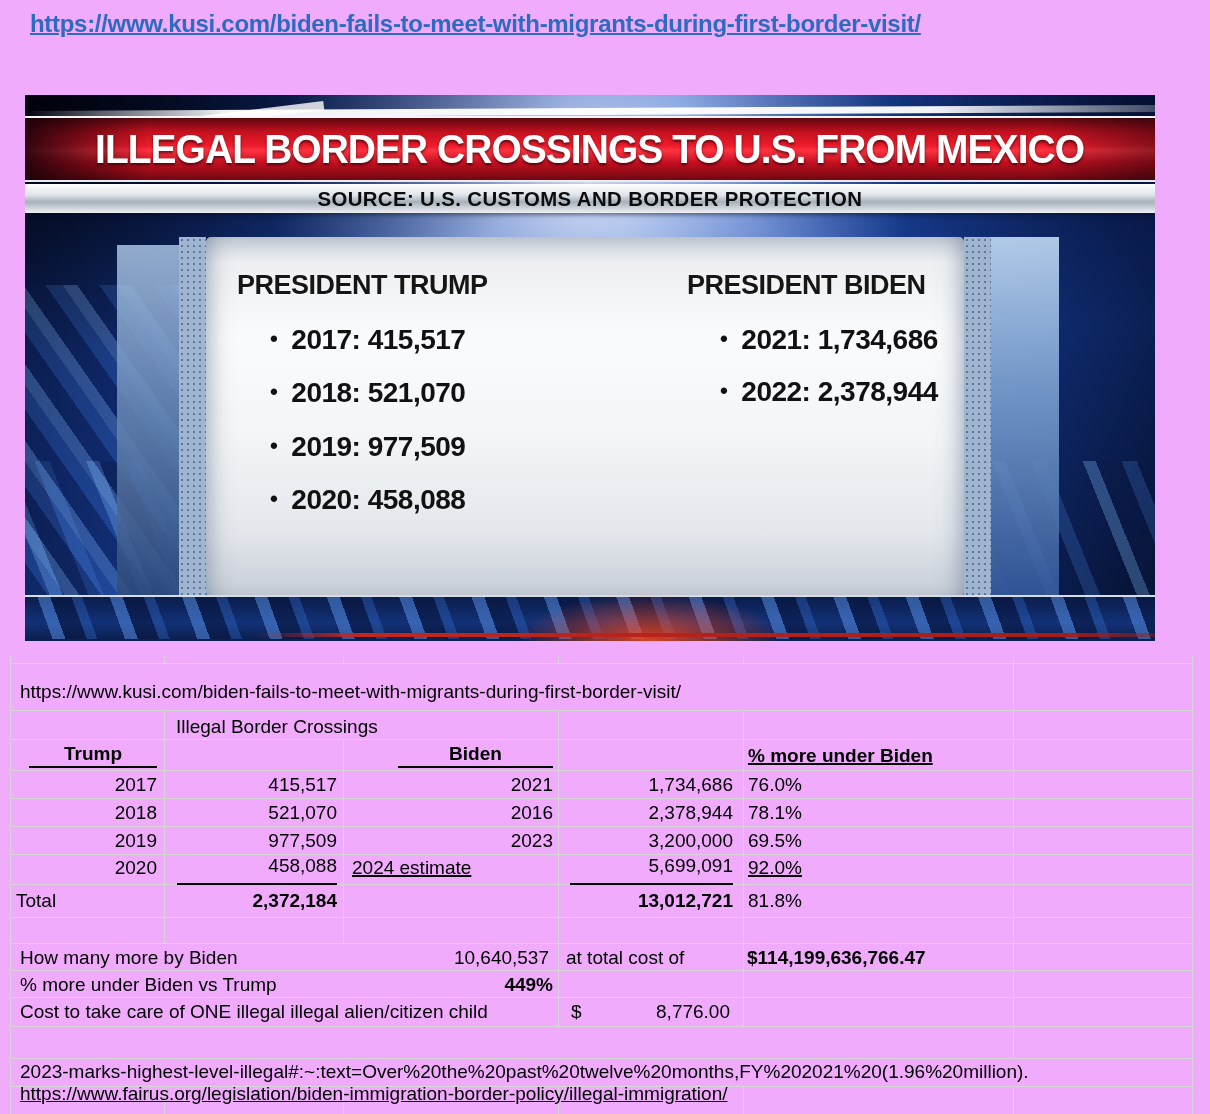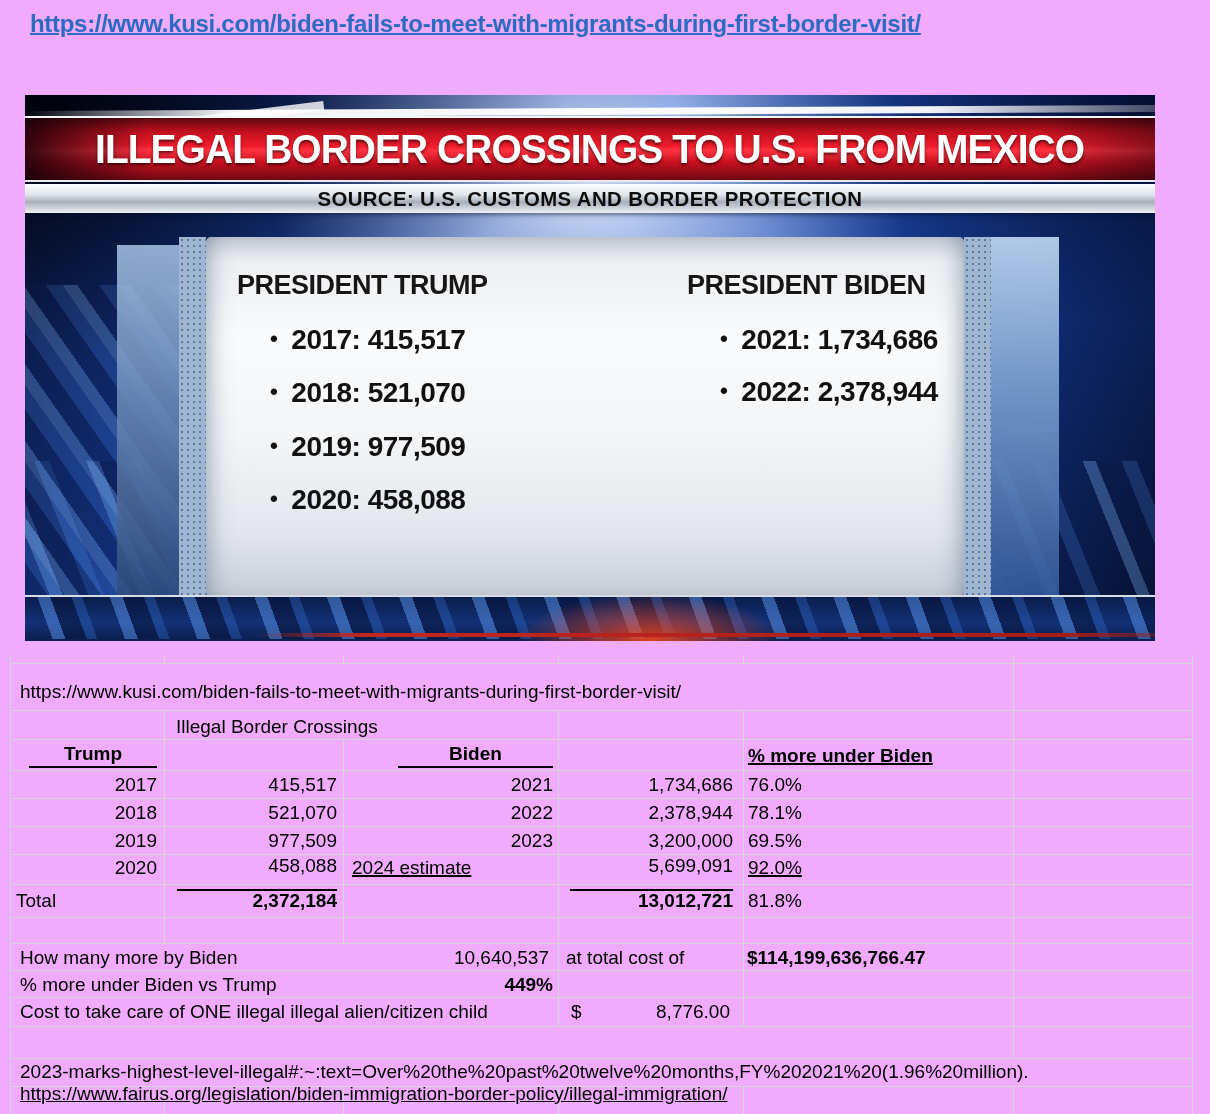--- a/index.html
+++ b/index.html
@@ -63,21 +63,21 @@
            background:radial-gradient(ellipse at 50% 100%,rgba(255,70,25,.85),rgba(255,70,25,0) 65%);}
   .g-redline{position:absolute;left:230px;top:538px;width:900px;height:4px;
            background:linear-gradient(90deg,rgba(190,25,20,0),#c3261f 12%,#a51d18 90%,rgba(165,29,24,.4));}
 
   
   .hline{position:absolute;left:10px;width:1182px;height:1px;background:#d6d6d6;}
   .vline{position:absolute;width:1px;background:#d6d6d6;}
   .cell{position:absolute;font-size:19px;white-space:nowrap;line-height:1;}
   .b{font-weight:bold;}
   .u{text-decoration:underline;text-decoration-thickness:2px;}
-  .acct-u{display:inline-block;text-align:right;border-bottom:2px solid #000;padding-bottom:14px;}
+  .acct-u{display:inline-block;text-align:right;border-bottom:2px solid #000;padding-bottom:8px;}
   .hdr-u{display:inline-block;text-align:center;border-bottom:2px solid #000;padding-bottom:3px;font-weight:bold;}
 </style>
 </head>
 <body>
 
 <div id="page">
 
   <a class="top-link" href="#">https://www.kusi.com/biden-fails-to-meet-with-migrants-during-first-border-visit/</a>
 
   <div class="graphic">
@@ -161,21 +161,21 @@
     <div class="cell b u" style="left:748px;top:746px;">% more under Biden</div>
 
     <div class="cell" style="right:1053px;top:775px;">2017</div>
     <div class="cell" style="right:873px;top:775px;">415,517</div>
     <div class="cell" style="right:657px;top:775px;">2021</div>
     <div class="cell" style="right:477px;top:775px;">1,734,686</div>
     <div class="cell" style="left:748px;top:775px;">76.0%</div>
 
     <div class="cell" style="right:1053px;top:803px;">2018</div>
     <div class="cell" style="right:873px;top:803px;">521,070</div>
-    <div class="cell" style="right:657px;top:803px;">2022</div>
+    <div class="cell" style="right:657px;top:803px;">2016</div>
     <div class="cell" style="right:477px;top:803px;">2,378,944</div>
     <div class="cell" style="left:748px;top:803px;">78.1%</div>
 
     <div class="cell" style="right:1053px;top:831px;">2019</div>
     <div class="cell" style="right:873px;top:831px;">977,509</div>
     <div class="cell" style="right:657px;top:831px;">2023</div>
     <div class="cell" style="right:477px;top:831px;">3,200,000</div>
     <div class="cell" style="left:748px;top:831px;">69.5%</div>
 
     <div class="cell" style="right:1053px;top:858px;">2020</div>

